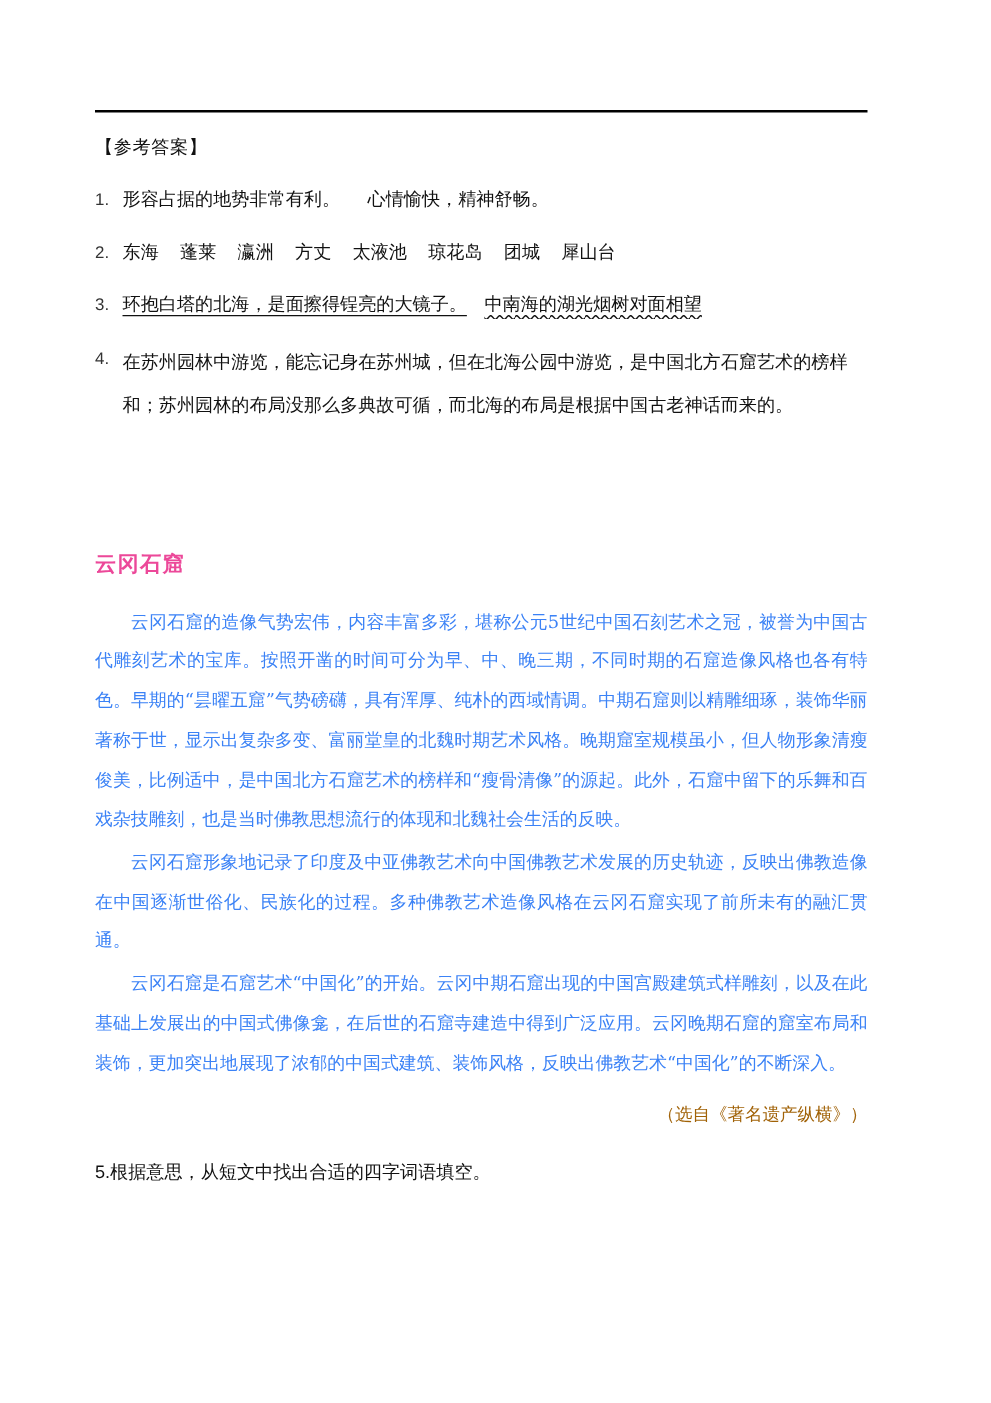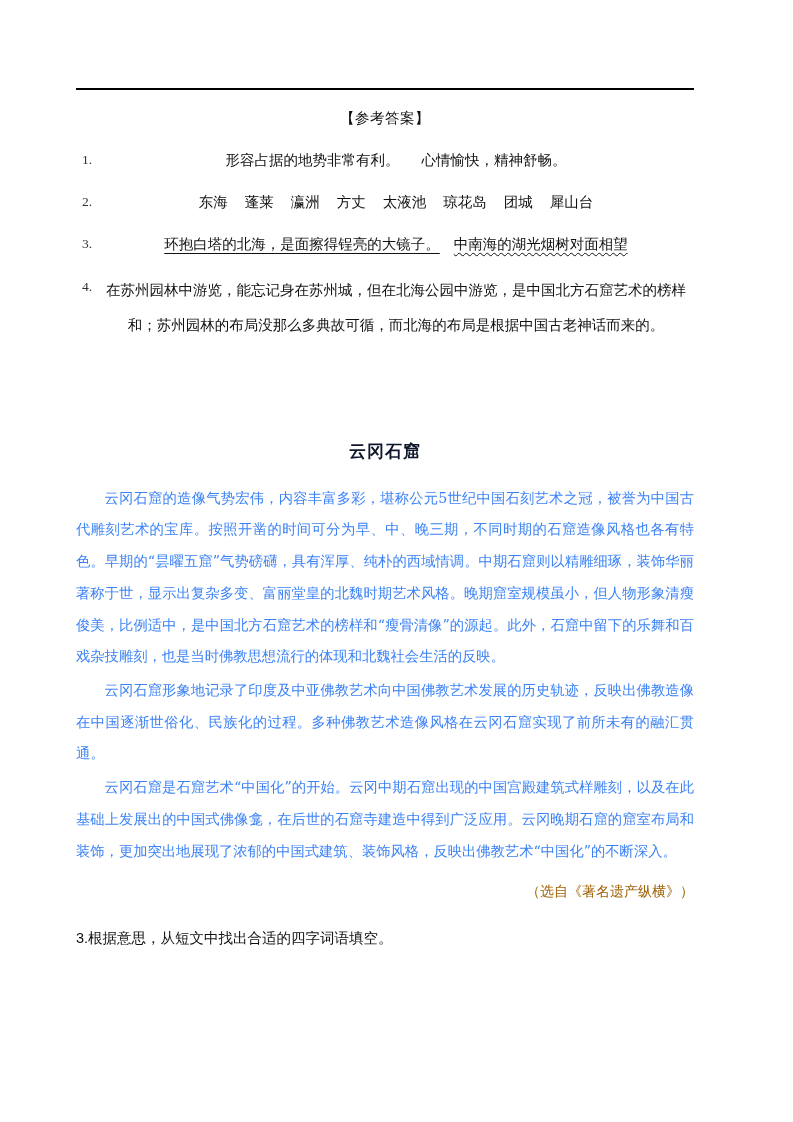--- a/index.html
+++ b/index.html
@@ -36,24 +36,23 @@
 
   .top-rule {
     width: 618px;
     height: 0;
     border-top: 2px solid #000000;
     margin: 0 0 18px 0;
   }
 
   
   .answer-block {
-    font-family: Liberation Serif, serif;
+    font-family: Liberation Sans, sans-serif;
     font-size: 14.5px;
     color: #111111;
-    text-align: center;
   }
 
   .answer-heading {
     font-size: 14.5px;
     letter-spacing: .5px;
     margin: 0 0 16px 0;
     line-height: 1.5;
   }
 
   .answer-item {
@@ -94,27 +93,27 @@
 
   .term-list span.term { margin-right: 17px; }
   .term-list span.term:last-child { margin-right: 0; }
 
   
   .article {
     margin-top: 96px;
   }
 
   .article-title {
-    text-align: center;
+    text-align: left;
     font-family: "Liberation Sans", "DejaVu Sans", sans-serif;
     font-weight: bold;
     font-size: 17px;
     letter-spacing: 1px;
     margin: 0 0 20px 0;
-    color: #0f172a;
+    color: #ec4899;
   }
 
   .article-body {
     font-family: "DejaVu Serif", "Liberation Serif", serif;
     font-size: 14.3px;
     line-height: 2.22;
     color: #3b82f6;
     text-align: justify;
     text-justify: inter-ideograph;
   }
@@ -201,20 +200,20 @@
         <p>云冈石窟形象地记录了印度及中亚佛教艺术向中国佛教艺术发展的历史轨迹，反映出佛教造像在中国逐渐世俗化、民族化的过程。多种佛教艺术造像风格在云冈石窟实现了前所未有的融汇贯通。</p>
         <p>云冈石窟是石窟艺术“中国化”的开始。云冈中期石窟出现的中国宫殿建筑式样雕刻，以及在此基础上发展出的中国式佛像龛，在后世的石窟寺建造中得到广泛应用。云冈晚期石窟的窟室布局和装饰，更加突出地展现了浓郁的中国式建筑、装饰风格，反映出佛教艺术“中国化”的不断深入。</p>
       </div>
 
       <div class="attribution">（选自《著名遗产纵横》）</div>
 
     </section>
 
     <section class="questions">
 
-      <div class="q-stem">3.根据意思，从短文中找出合适的四字词语填空。</div>
+      <div class="q-stem">5.根据意思，从短文中找出合适的四字词语填空。</div>
 
 
 
     </section>
 
   </div>
 </div>
 
 </body></html>

